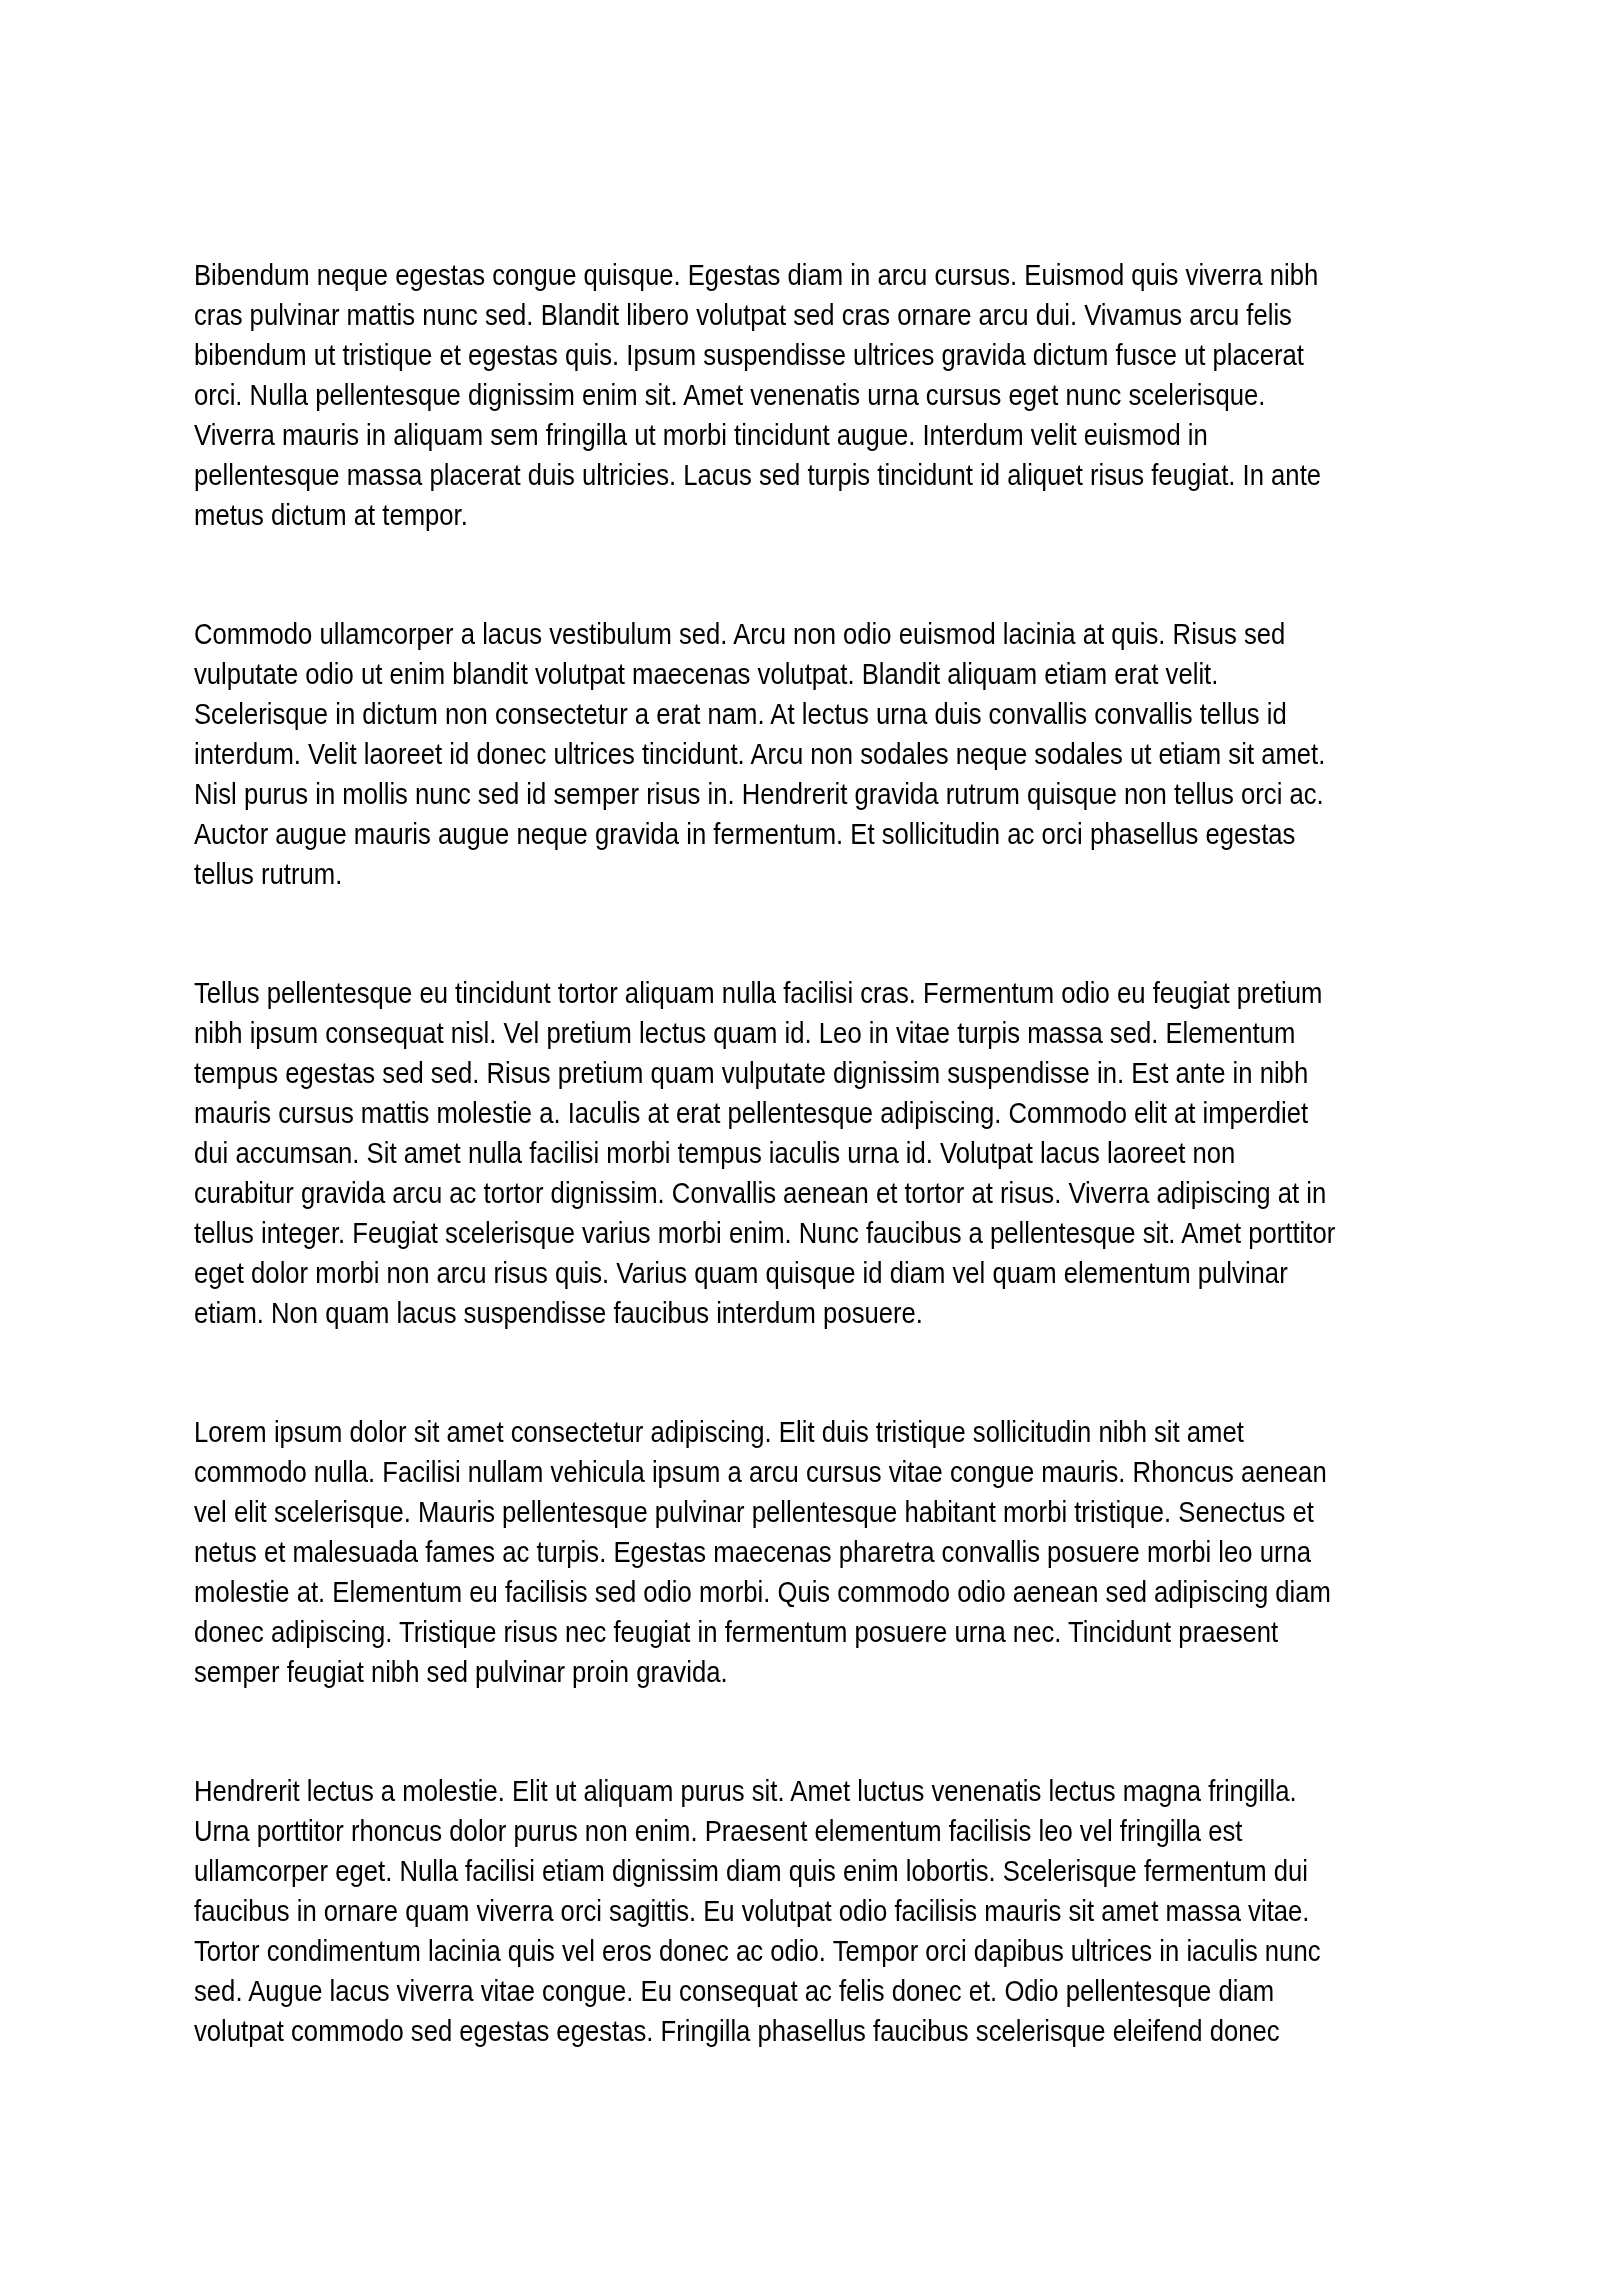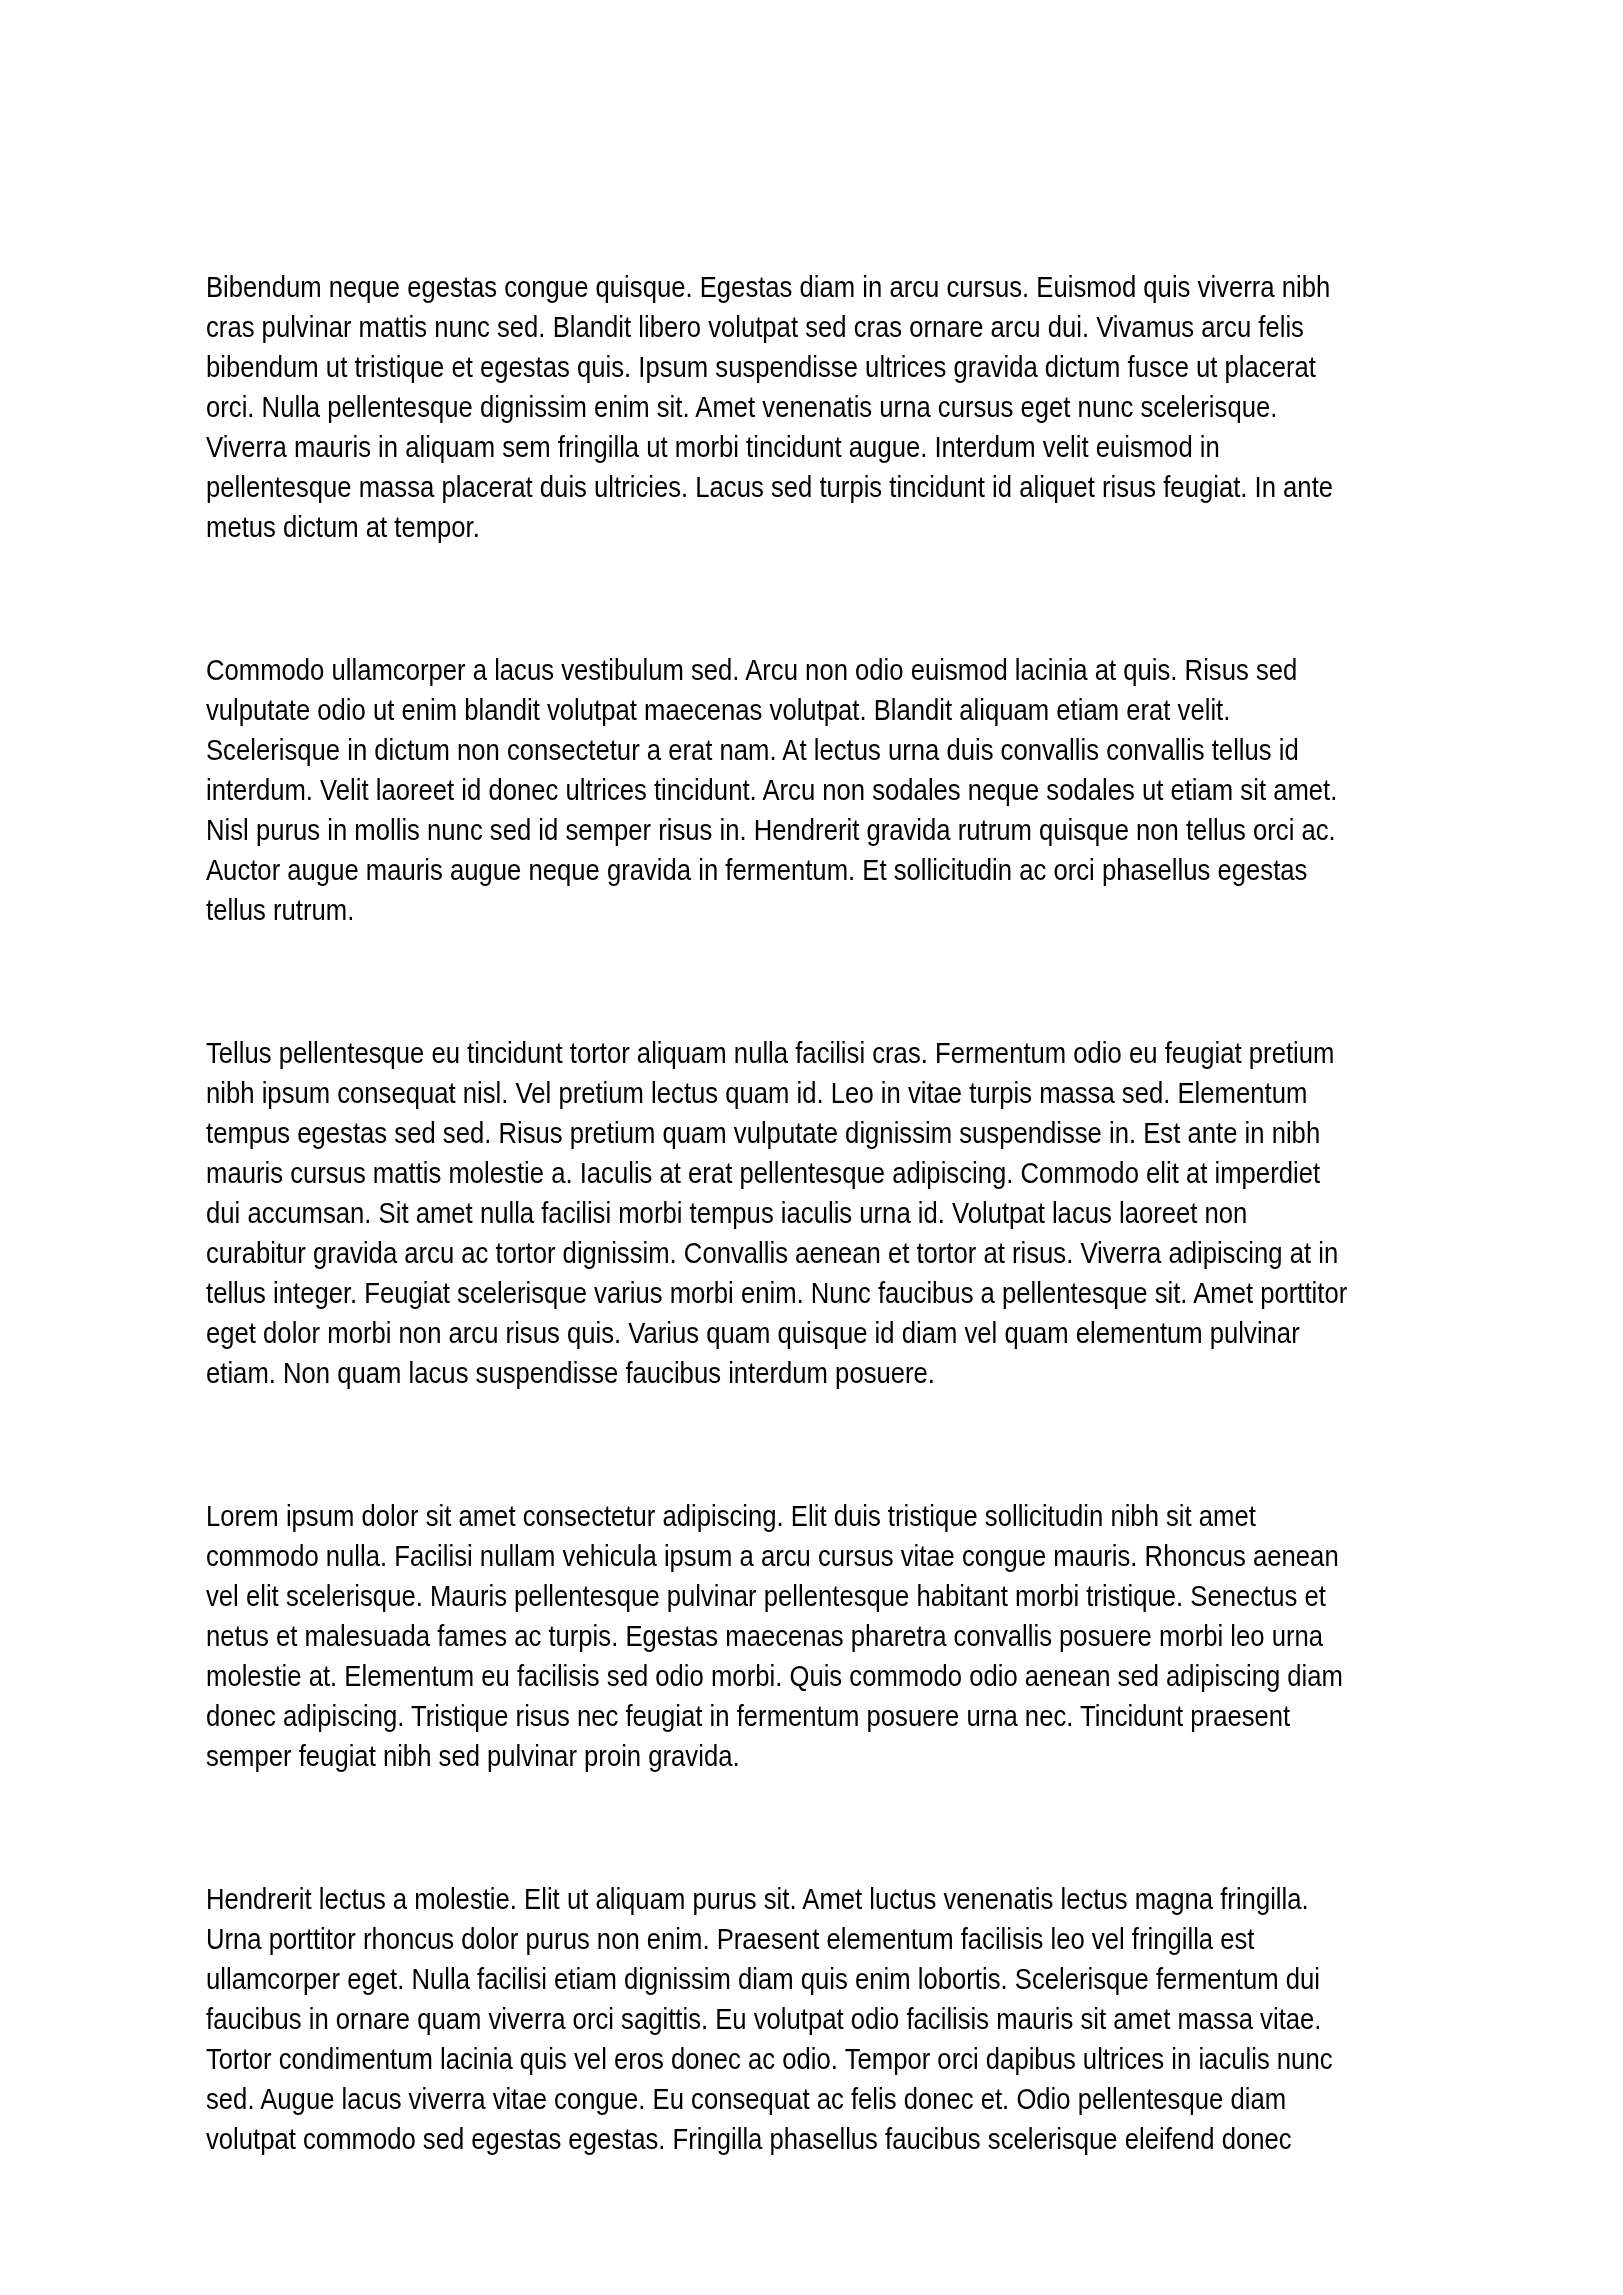--- a/index.html
+++ b/index.html
@@ -21,21 +21,21 @@
     height: 2295px;
     background: #ffffff;
   }
   .text-body {
     position: absolute;
     left: 194px;
     top: 255px;
     width: 1243px;
   }
   .para {
-    margin: 12px;
+    margin: 0;
     padding: 0;
   }
   .line {
     display: block;
     height: 40px;
     line-height: 40px;
     font-family: "Liberation Sans", sans-serif;
     font-size: 29px;
     color: #000000;
     white-space: nowrap;

